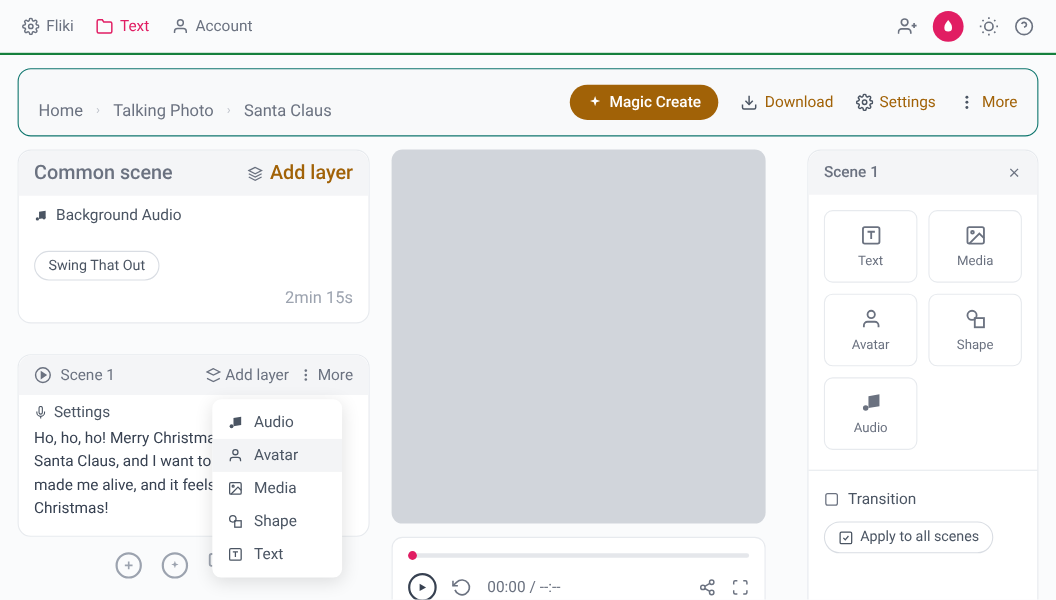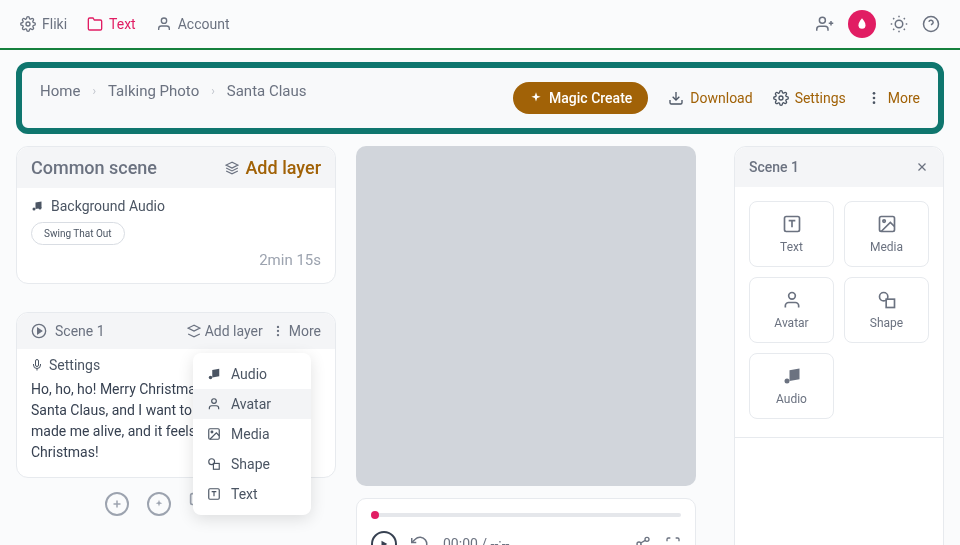--- a/index.html
+++ b/index.html
@@ -5,37 +5,37 @@
 * { box-sizing: border-box; margin: 0; padding: 0; }
 body { font-family: -apple-system, BlinkMacSystemFont, "Segoe UI", Roboto, sans-serif; background: #fafbfc; color: #374151; font-size: 14px; width: 960px; height: 545px; overflow: hidden; }
 
 .top-nav { display: flex; align-items: center; justify-content: space-between; padding: 10px 20px; border-bottom: 2px solid #15803d; }
 .nav-left { display: flex; gap: 20px; align-items: center; }
 .nav-item { display: flex; align-items: center; gap: 6px; color: #6b7280; cursor: pointer; }
 .nav-item.active { color: #e11d63; }
 .nav-right { display: flex; align-items: center; gap: 14px; }
 .avatar-badge { width: 28px; height: 28px; border-radius: 50%; background: #e11d63; display: flex; align-items: center; justify-content: center; color: #fff; }
 
-.toolbar { display: flex; align-items: flex-start; justify-content: space-between; margin: 12px 16px; padding: 14px 18px; background: #f8f9fa; border: 6px solid #0f766e; border-radius: 12px; }
+.toolbar { display: flex; align-items: flex-end; justify-content: space-between; margin: 12px 16px; padding: 14px 18px; background: #f8f9fa; border: 1px solid #0f766e; border-radius: 12px; }
 .breadcrumb { display: flex; align-items: center; gap: 12px; color: #6b7280; font-size: 15px; }
 .breadcrumb .sep { color: #c0c4cc; font-size: 12px; }
 .toolbar-actions { display: flex; align-items: center; gap: 20px; }
 .btn-magic { background: #a16207; color: #fff; padding: 8px 16px; border-radius: 20px; display: flex; align-items: center; gap: 6px; cursor: pointer; font-weight: 500; }
 .toolbar-btn { display: flex; align-items: center; gap: 6px; color: #a16207; cursor: pointer; }
 
 .main { display: flex; gap: 20px; padding: 0 16px; }
 .left-col { width: 320px; flex-shrink: 0; }
 .center-col { flex: 1; display: flex; flex-direction: column; gap: 12px; }
 .right-col { width: 210px; flex-shrink: 0; }
 
 .panel { background: #fff; border: 1px solid #e7eaee; border-radius: 12px; }
 .panel-header { display: flex; justify-content: space-between; align-items: center; padding: 10px 14px; background: #f4f5f7; border-radius: 12px 12px 0 0; color: #6b7280; font-size: 18px; font-weight: 500; }
 .panel-body { padding: 10px 14px 14px; }
-.layer-row { display: flex; align-items: center; gap: 8px; color: #4b5563; margin-bottom: 8px; }
-.chip { display: inline-block; padding: 5px 12px; border: 1px solid #d9dde3; border-radius: 14px; font-size: 10px; color: #4b5563; }
+.layer-row { display: flex; align-items: center; gap: 8px; color: #4b5563; margin-bottom: 24px; }
+.chip { display: inline-block; padding: 5px 12px; border: 1px solid #d9dde3; border-radius: 14px; font-size: 13px; color: #4b5563; }
 .duration { text-align: right; font-size: 15px; color: #9ca3af; margin-top: 6px; }
 
 .scene-panel { margin-top: 28px; position: relative; }
 .scene-header { display: flex; align-items: center; gap: 8px; padding: 10px 14px; background: #f4f5f7; border-radius: 12px 12px 0 0; color: #6b7280; }
 .scene-header .title { flex: 1; }
 .scene-header .layer-link, .scene-header .more-link { color: #6b7280; font-size: 14px; display: flex; align-items: center; gap: 4px; cursor: pointer; }
 .voiceover-row { display: flex; align-items: center; gap: 6px; padding: 8px 14px 6px; color: #4b5563; }
 .script-text { padding: 0 14px 14px; line-height: 1.5; color: #374151; }
 
 .dropdown { position: absolute; top: 40px; right: 24px; width: 118px; background: #fff; border-radius: 8px; box-shadow: 0 4px 16px rgba(0,0,0,0.12); padding: 6px 0; z-index: 10; }
@@ -369,15 +369,30 @@
         </div>
         <div class="tile wide">
           <svg width="20" height="20" viewBox="0 0 24 24" fill="#6b7280">
               <path d="M9 18V5l12-2v13"></path>
               <circle cx="6" cy="18" r="3"></circle>
             </svg>
           <span>Audio</span>
         </div>
       </div>
       <div class="divider"></div>
+      <div class="right-options">
+        <div class="checkbox-row">
+          <svg width="14" height="14" viewBox="0 0 24 24" fill="none" stroke="#6b7280" stroke-width="2">
+              <rect x="3" y="3" width="18" height="18" rx="3"></rect>
+            </svg>
+          <span>Transition</span>
+        </div>
+        <div class="apply-btn">
+          <svg width="14" height="14" viewBox="0 0 24 24" fill="none" stroke="#4b5563" stroke-width="2">
+              <rect x="3" y="3" width="18" height="18" rx="2"></rect>
+              <polyline points="8 12 11 15 16 9"></polyline>
+            </svg>
+          <span>Apply to all scenes</span>
+        </div>
+      </div>
     </div>
   </div>
 </div>
 
 </body></html>

